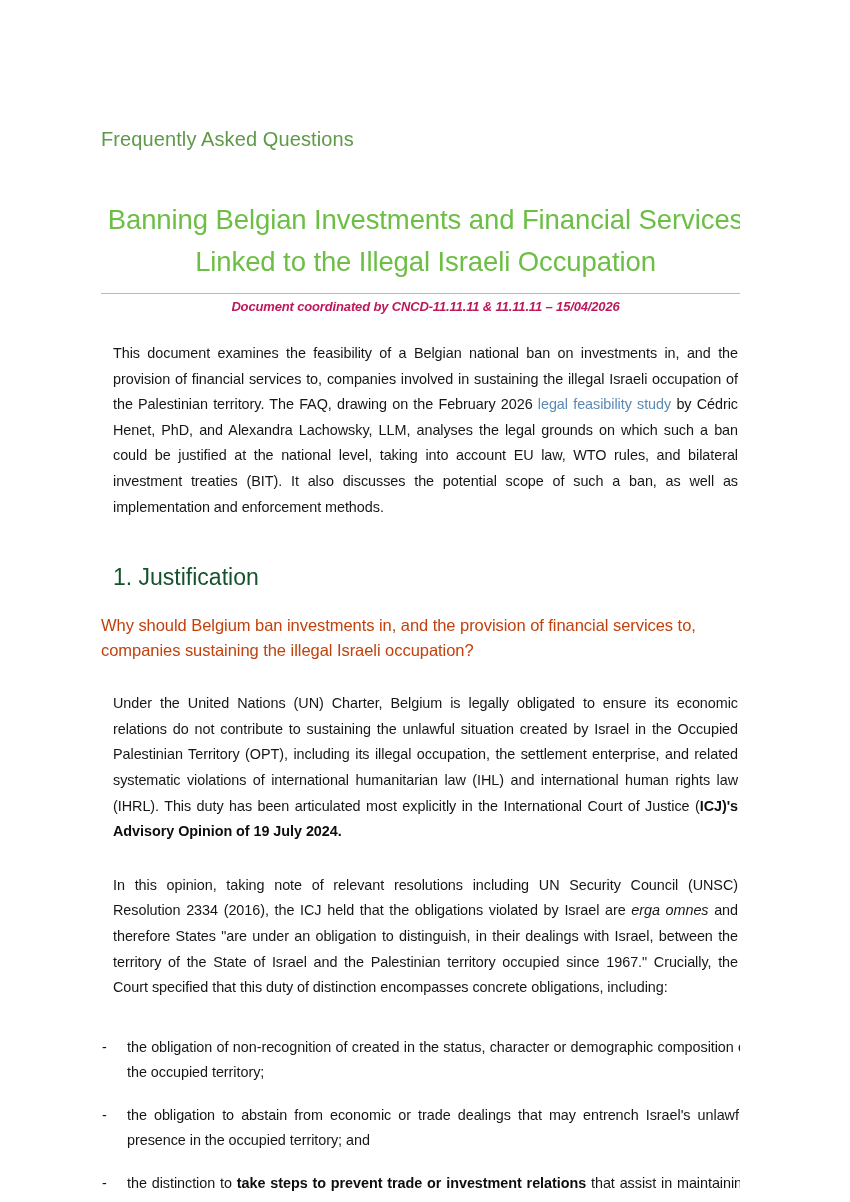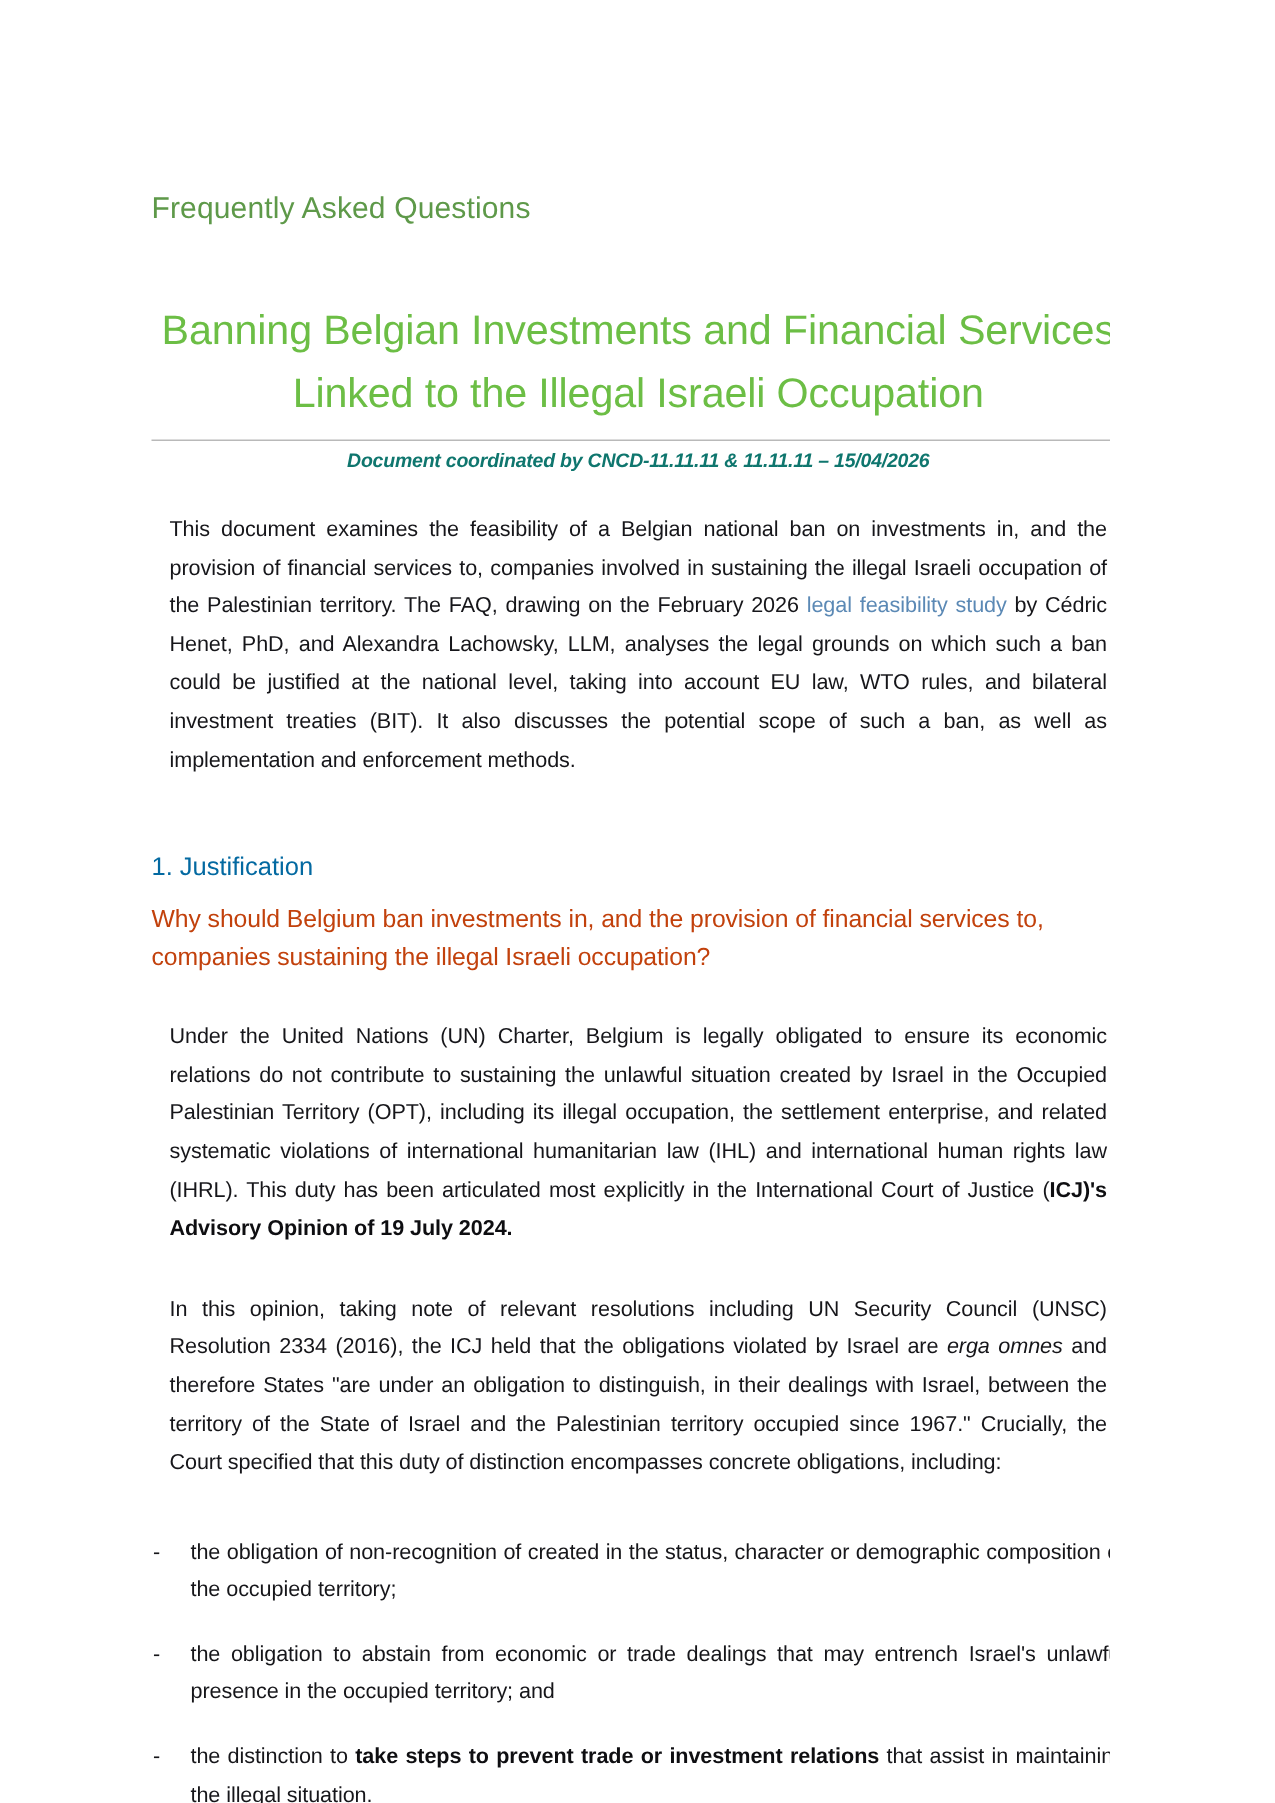--- a/index.html
+++ b/index.html
@@ -62,21 +62,21 @@
     width: 100%;
   }
   .subtitle {
     margin: 0;
     padding-top: 4px;
     text-align: center;
     font-size: 13px;
     line-height: 17px;
     font-weight: bold;
     font-style: italic;
-    color: #0f766e;
+    color: #be185d;
     letter-spacing: -0.15px;
   }
 
   
   p.body {
     margin: 12px;
     padding-top: 14px;
     font-size: 14.4px;
     line-height: 25.6px;
     color: #16161a;
@@ -90,26 +90,26 @@
 
   b, strong { font-weight: bold; color: #0e0e11; }
   i, em { }
   .link {
     color: #5b89b5;
     text-decoration: none;
   }
 
   
   h2.section {
-    margin: 0;
+    margin: 12px;
     padding-top: 32px;
-    font-size: 17px;
+    font-size: 23px;
     line-height: 27px;
     font-weight: 400;
-    color: #0369a1;
+    color: #14532d;
     letter-spacing: 0px;
   }
   h3.question {
     margin: 0;
     padding-top: 10px;
     font-size: 16.5px;
     line-height: 25px;
     font-weight: 400;
     color: #c2410c;
     letter-spacing: -0.05px;

